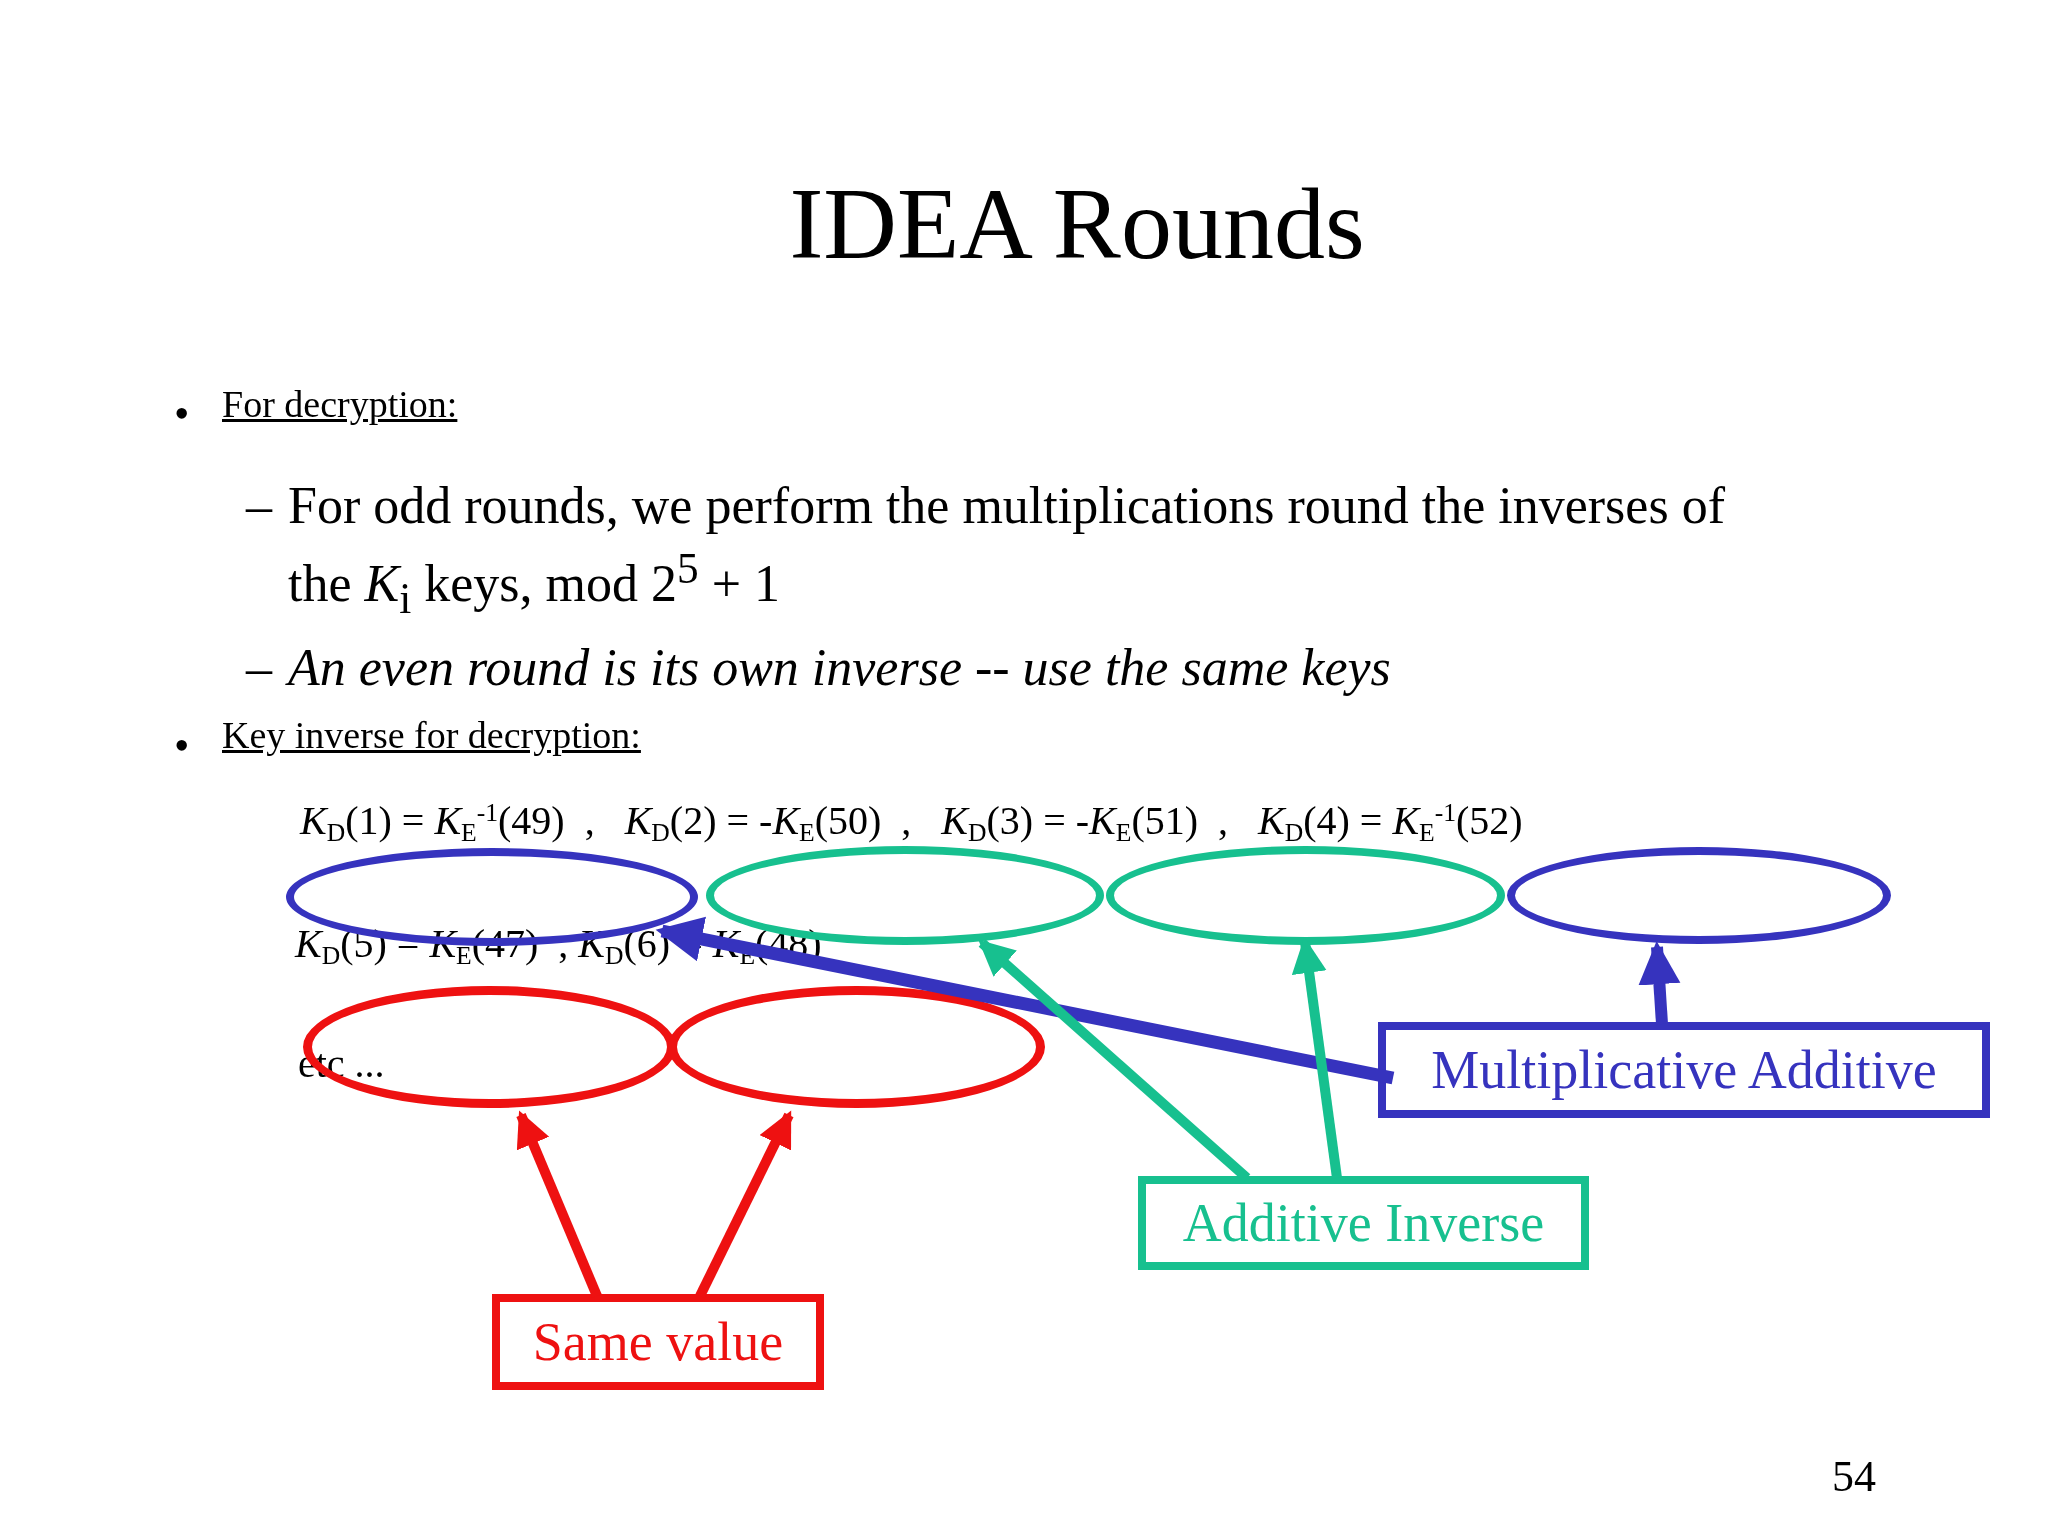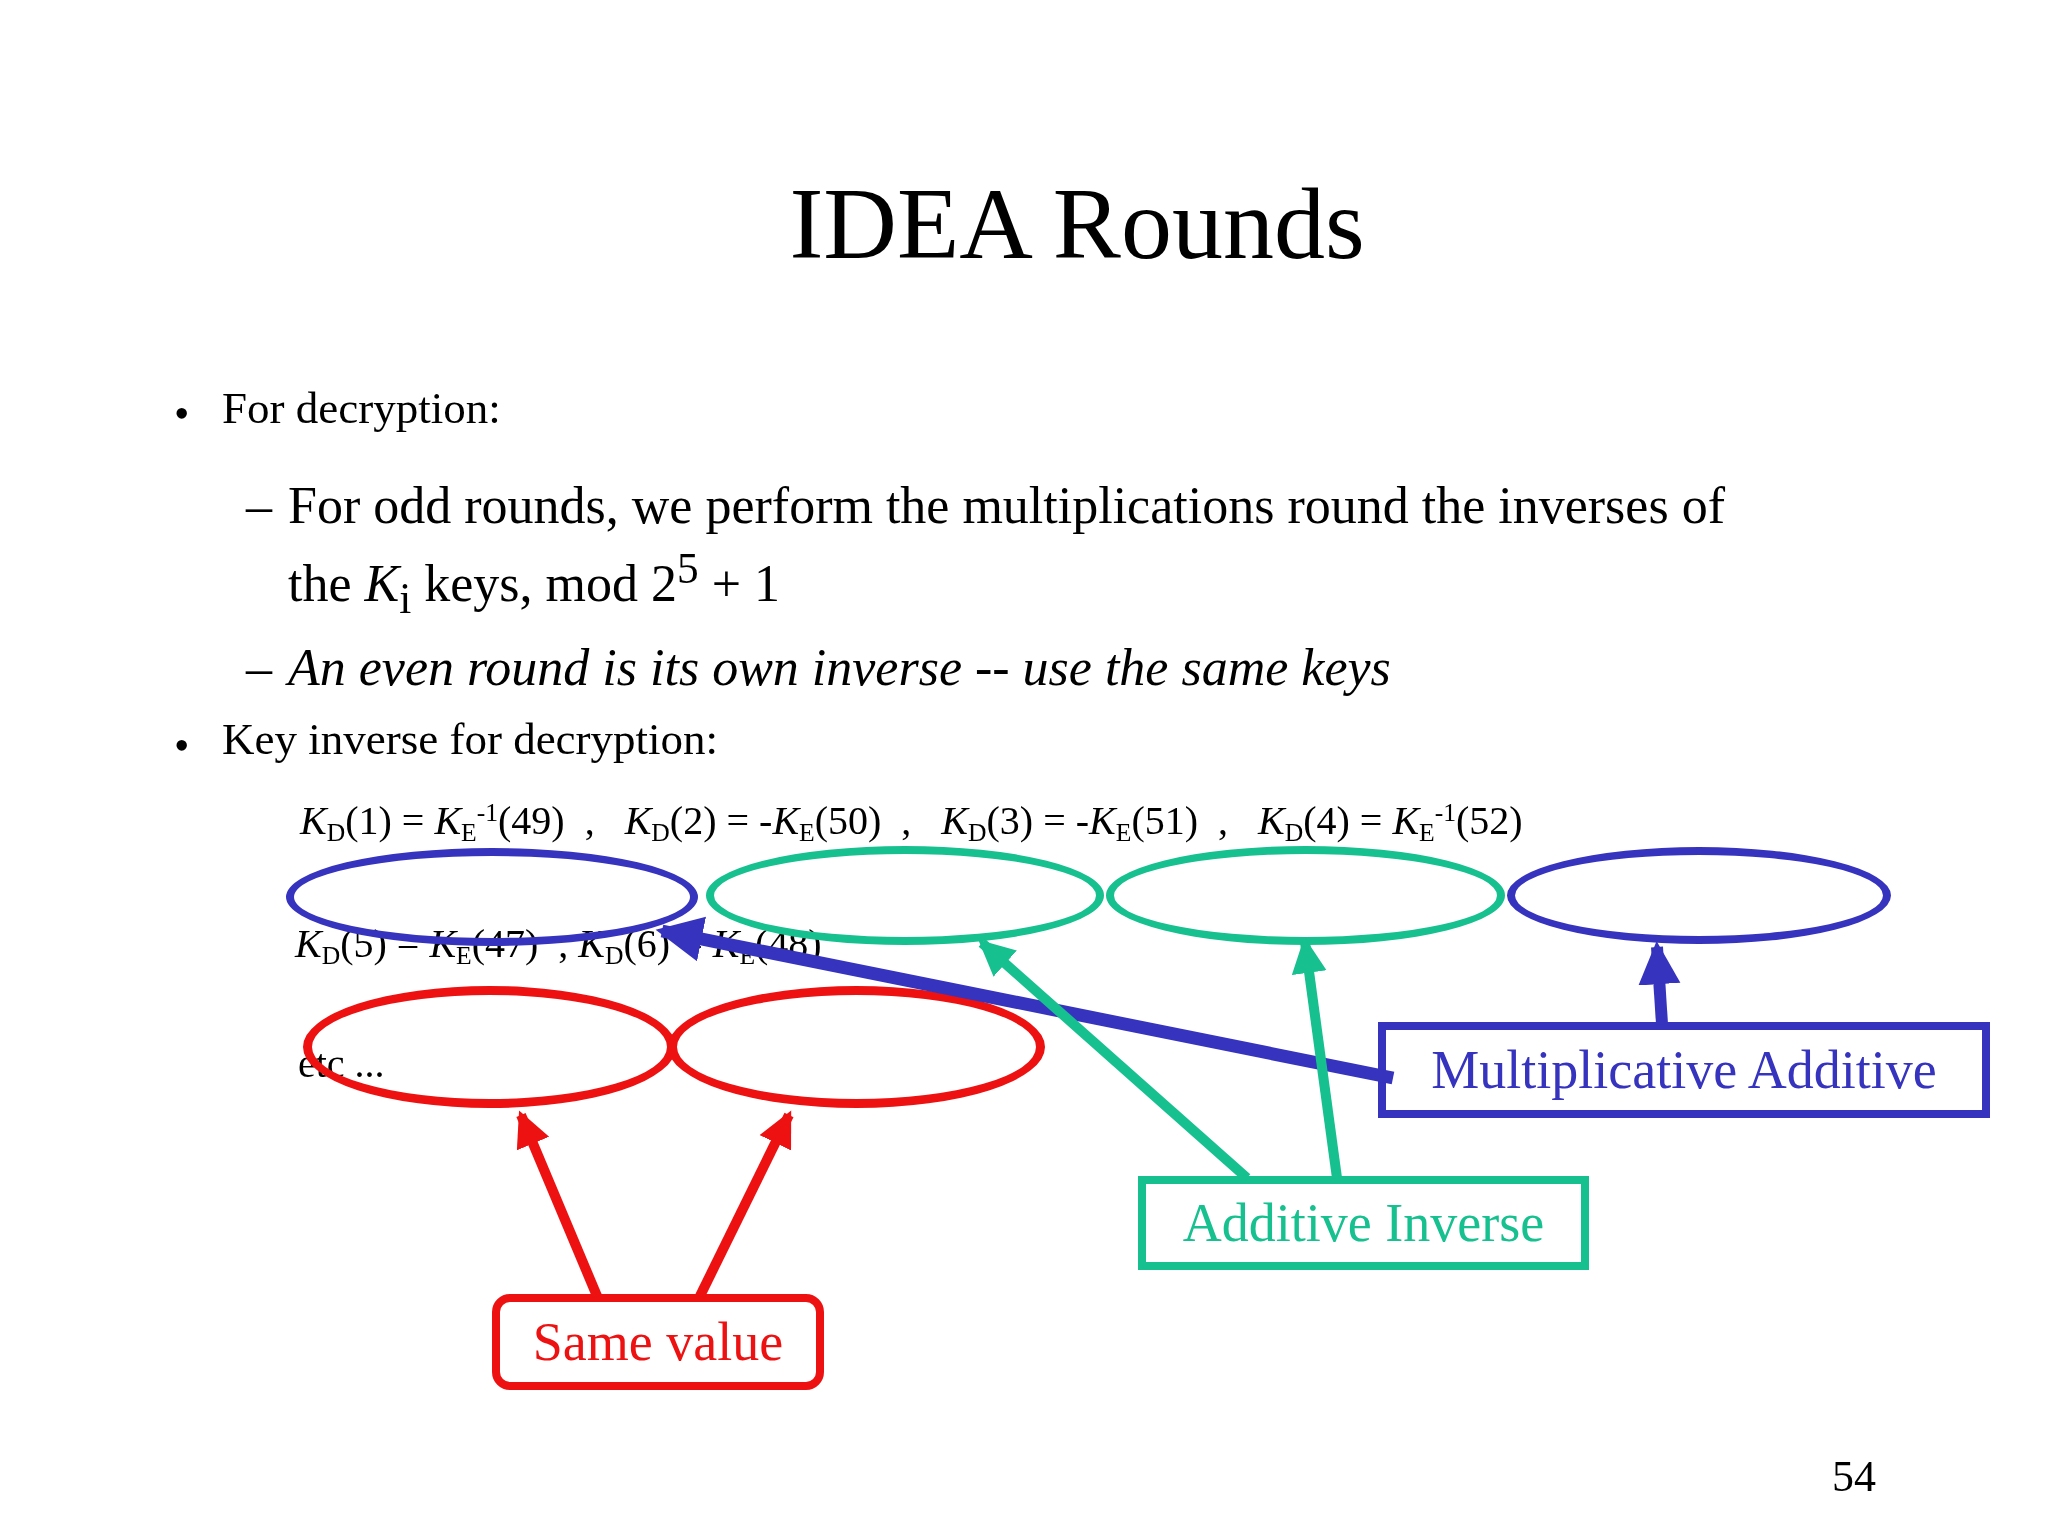--- a/index.html
+++ b/index.html
@@ -10,21 +10,21 @@
     font-family:"Liberation Serif","DejaVu Serif",serif;
     color:#000;
     overflow:hidden;
   }
   .abs{position:absolute;}
   .title{
     left:1077px;top:168px;transform:translateX(-50%);
     font-size:102px;line-height:1.1;white-space:nowrap;
   }
   .bullet-dot{font-size:44px;line-height:1;}
-  .b-main{font-size:45px;line-height:1.15;white-space:nowrap;}
+  .b-main{font-size:38px;line-height:1.15;white-space:nowrap;text-decoration:underline;}
   .b-sub{font-size:52px;line-height:1.3;white-space:nowrap;}
   .b-sub i, .italic-line{font-style:italic;}
   .dash{font-size:52px;line-height:1.3;}
   .formula{font-size:40px;line-height:1.2;white-space:nowrap;}
   .formula i{font-style:italic;}
   .formula sub{font-size:64%;vertical-align:-0.28em;}
   .formula sup{font-size:64%;vertical-align:0.5em;}
   .ellipse{
     position:absolute;border-radius:50%;
     background:transparent;
@@ -80,21 +80,21 @@
 
   <div class="ellipse red" style="left:303px;top:986px;width:355px;height:104px;"></div>
   <div class="ellipse red" style="left:668px;top:986px;width:359px;height:104px;"></div>
 
   <div class="label-box blue" style="left:1378px;top:1022px;width:596px;height:80px;">
     <span>Multiplicative Additive</span>
   </div>
   <div class="label-box green" style="left:1138px;top:1176px;width:435px;height:78px;">
     <span>Additive Inverse</span>
   </div>
-  <div class="label-box red" style="left:492px;top:1294px;width:316px;height:80px;border-radius:18px;">
+  <div class="label-box red" style="left:492px;top:1294px;width:316px;height:80px;">
     <span>Same value</span>
   </div>
 
   <svg class="overlay" width="2048" height="1536" viewBox="0 0 2048 1536">
     <defs>
       <marker id="head-blue" markerWidth="5" markerHeight="4" refX="3.1" refY="1.75" orient="auto" markerUnits="strokeWidth">
         <path class="fill-blue" d="M0,0 L3.6,1.75 L0,3.5 z"></path>
       </marker>
       <marker id="head-green" markerWidth="5" markerHeight="4" refX="3.1" refY="1.75" orient="auto" markerUnits="strokeWidth">
         <path class="fill-green" d="M0,0 L3.6,1.75 L0,3.5 z"></path>

